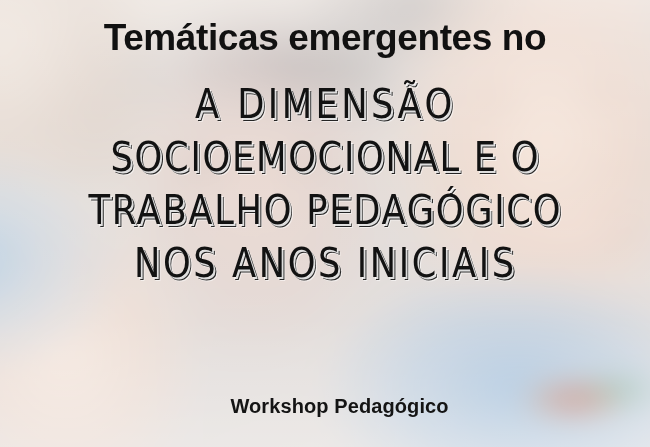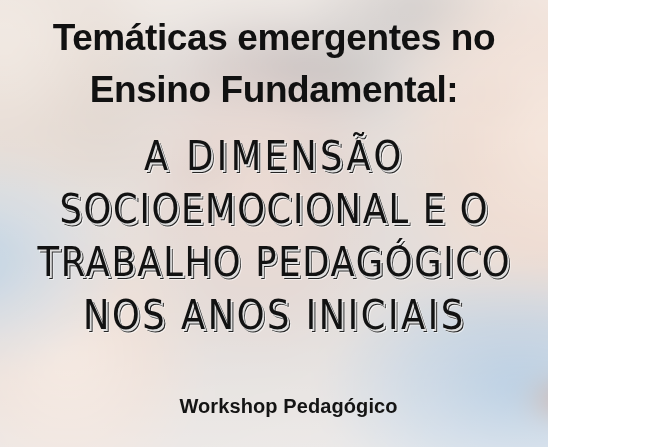--- a/index.html
+++ b/index.html
@@ -6,21 +6,21 @@
     margin: 0;
     padding: 0;
     background: #ffffff;
   }
   body {
     font-family: "Liberation Sans", sans-serif;
   }
 
   #slide {
     position: relative;
-    width: 548px;
+    width: 650px;
     height: 447px;
     overflow: hidden;
     background: #e8e0d8;
   }
 
   
   .bg-layer {
     position: absolute;
     inset: 0;
     overflow: hidden;
@@ -133,21 +133,20 @@
 
   <div class="bg-layer">
     <div class="bg-base"></div>
     <div class="bg-haze"></div>
   </div>
 
   <div class="content">
 
     <div class="heading">
       <span class="hline">Temáticas emergentes no</span>
-      <span class="hline">Ensino Fundamental:</span>
     </div>
 
     <div class="stylized">
       <span class="sline l1">A DIMENSÃO</span>
       <span class="sline l2">SOCIOEMOCIONAL E O</span>
       <span class="sline l3">TRABALHO PEDAGÓGICO</span>
       <span class="sline l4">NOS ANOS INICIAIS</span>
     </div>
 
     <div class="subtitle">Workshop Pedagógico</div>

